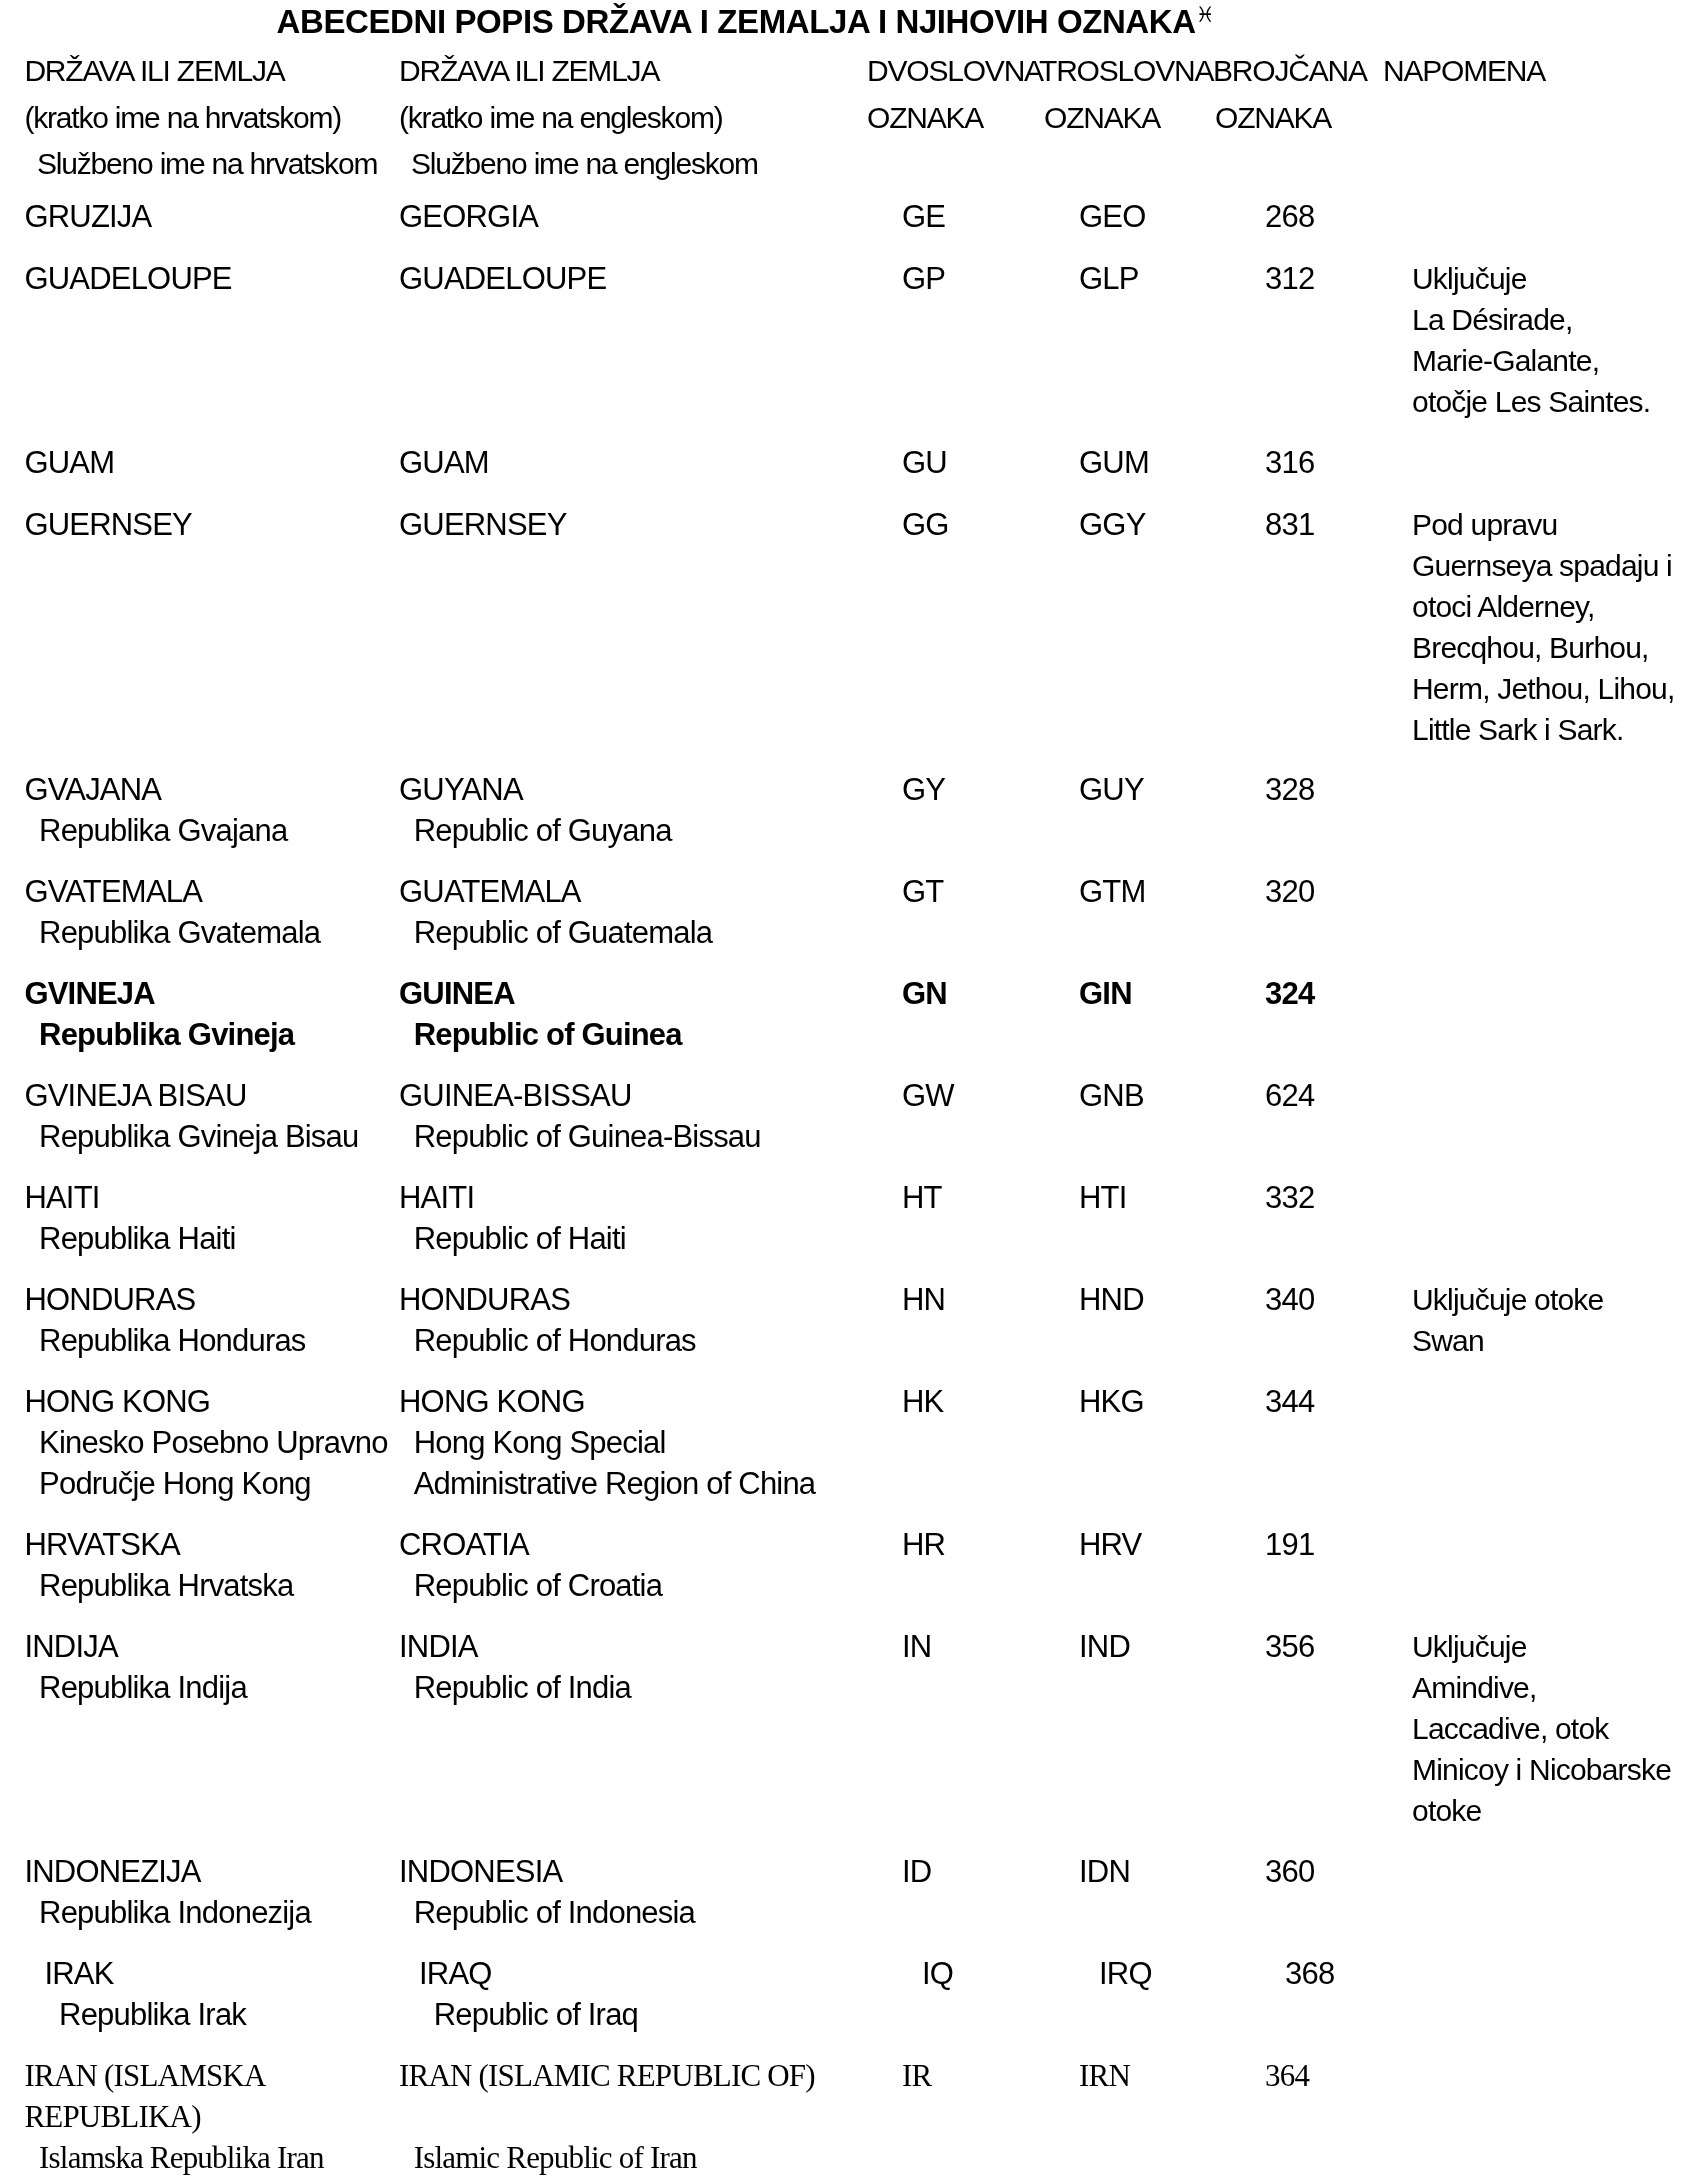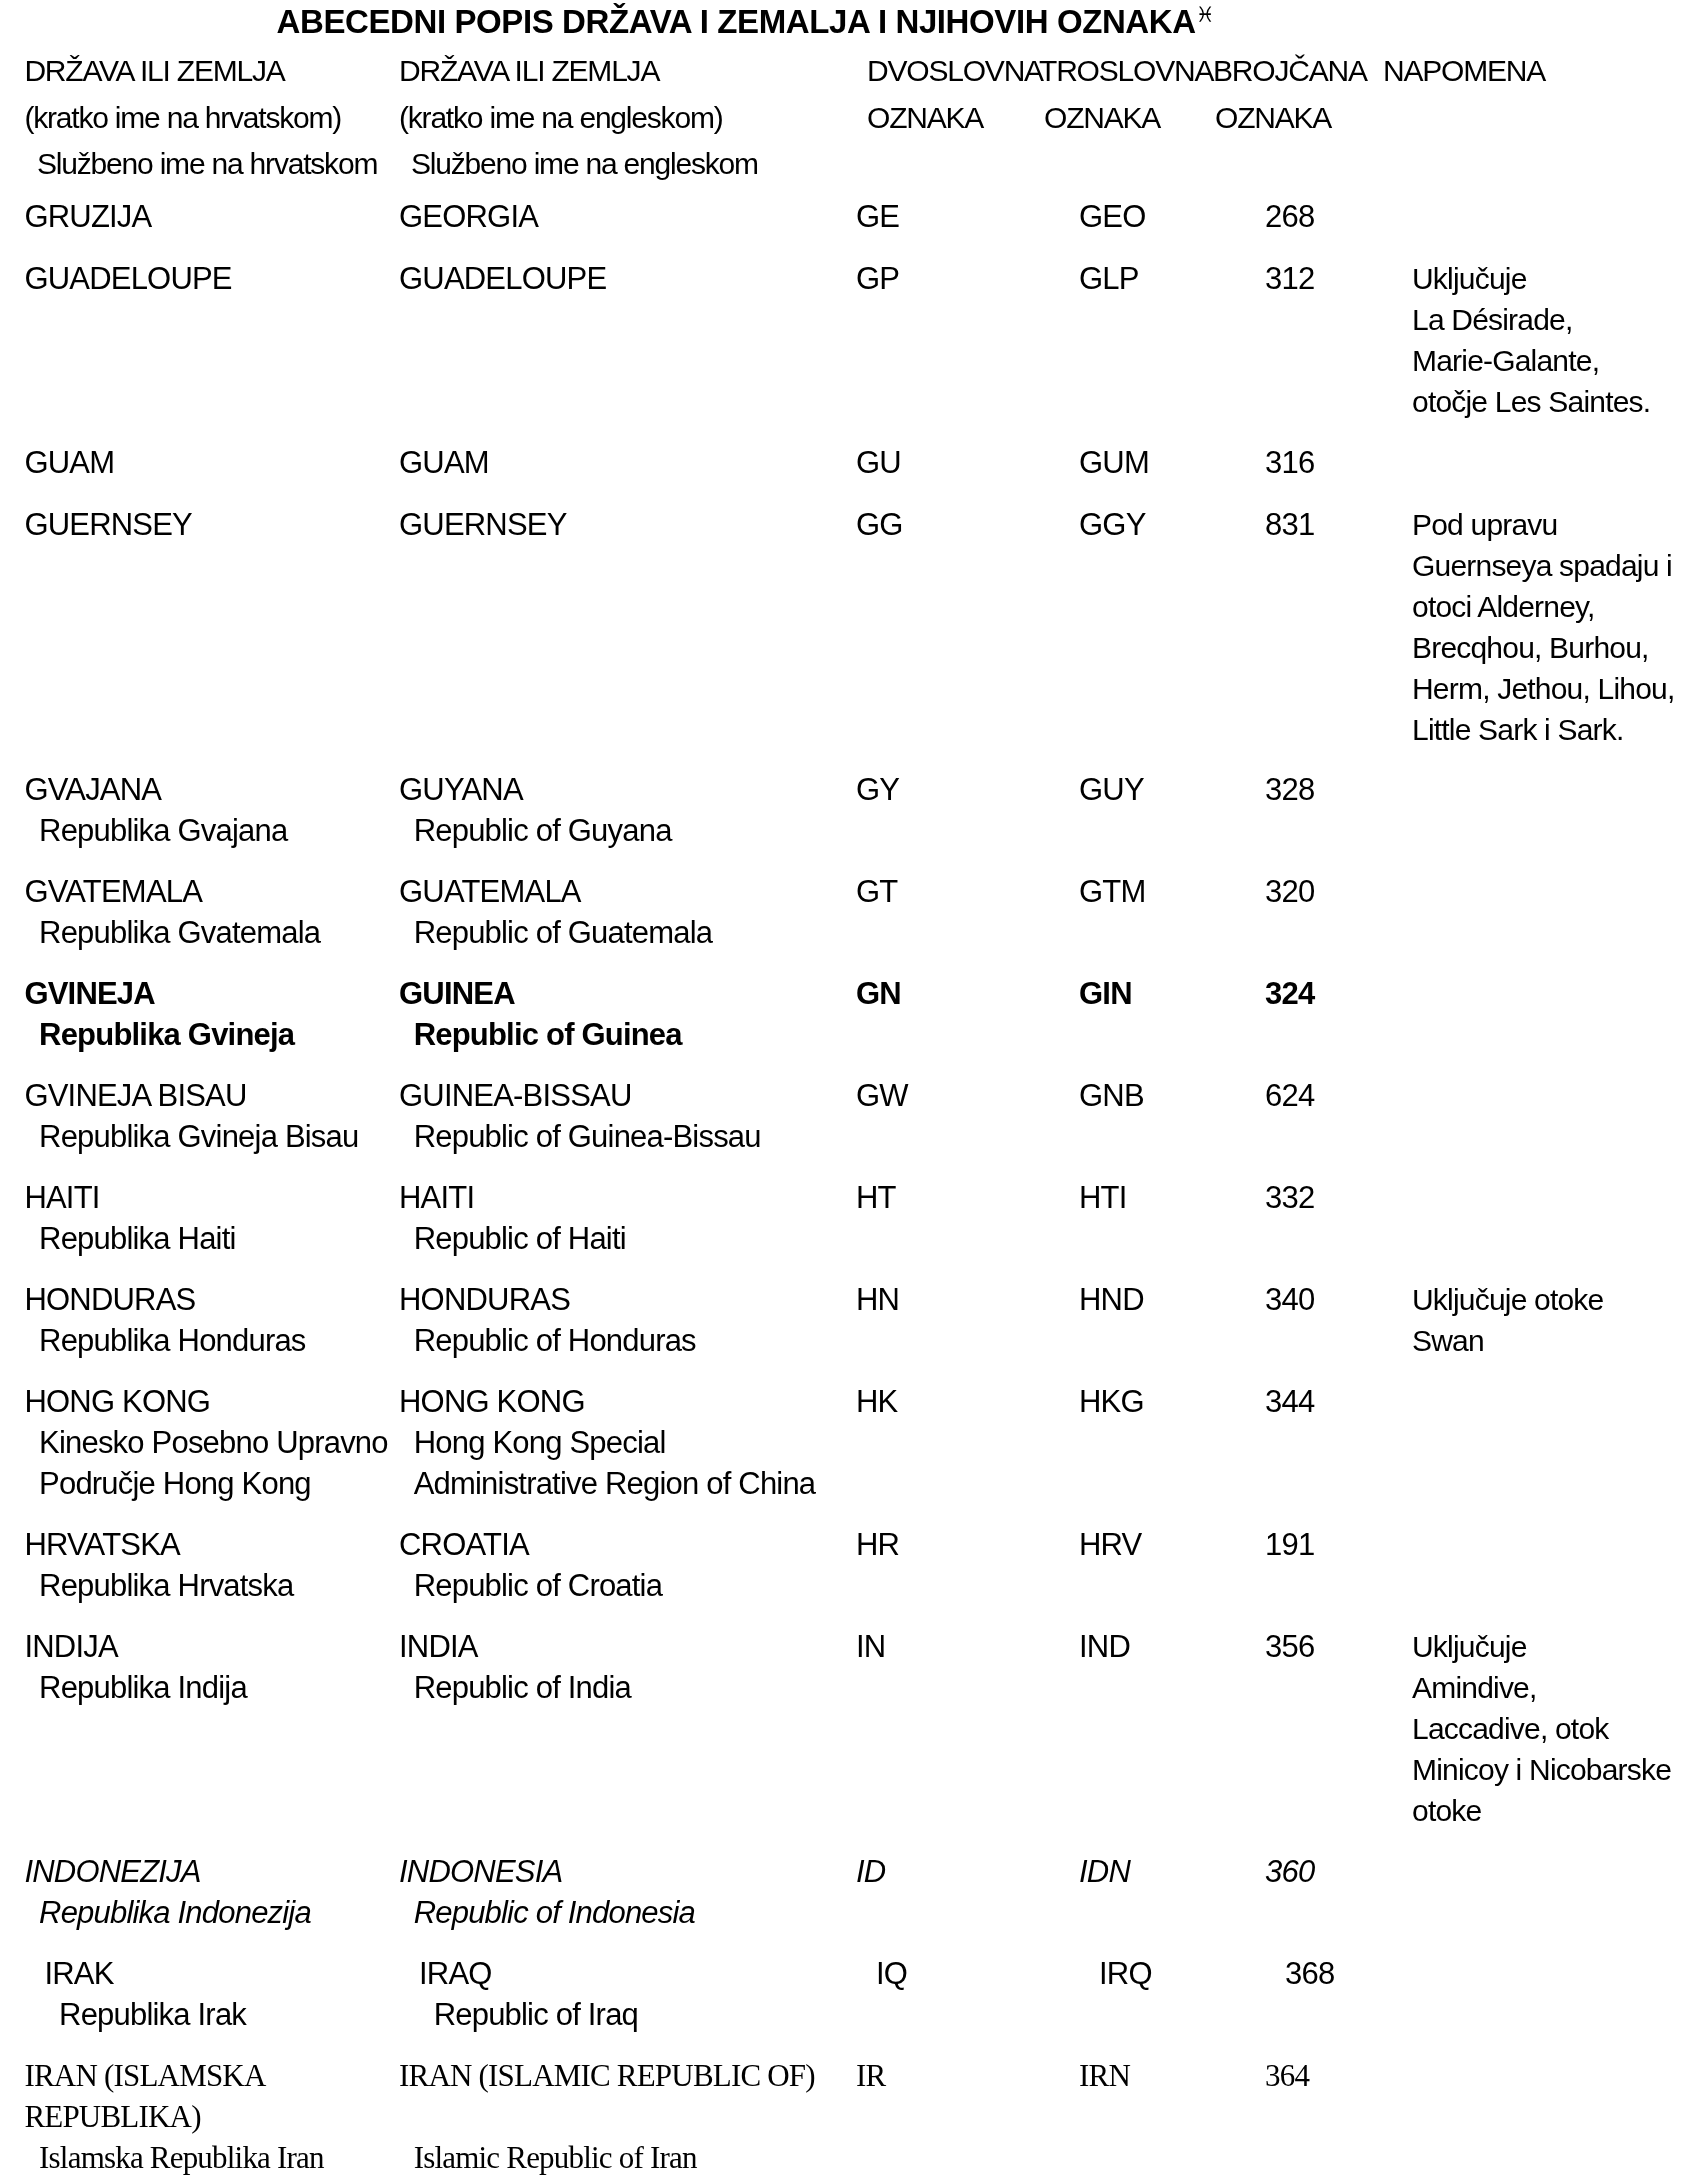--- a/index.html
+++ b/index.html
@@ -14,21 +14,21 @@
   }
   .fnmark{font-size:21px;vertical-align:11.4px;letter-spacing:0;}
   .hcell{position:absolute;font-weight:normal;font-size:30px;letter-spacing:-1.2px;white-space:pre;}
   .rows{position:absolute;top:196px;left:0;width:1681px;}
   .row{position:relative;margin-bottom:21px;}
   .col{position:absolute;top:0;}
   .line{height:41px;line-height:41px;white-space:pre;}
   .official{padding-left:14.7px;}
   .c-hr{left:24.4px;}
   .c-en{left:399px;}
-  .c-a2{left:856px;}
+  .c-a2{left:902px;}
   .c-a3{left:1079px;}
   .c-num{left:1265px;}
   .c-note{left:1412px;font-size:30px;}
 </style>
 </head>
 <body>
 
 <div class="page">
 
   <div class="title"><span>ABECEDNI POPIS DRŽAVA I ZEMALJA I NJIHOVIH OZNAKA</span><span class="fnmark">♓︎</span></div>
@@ -314,21 +314,21 @@
           <div class="line">356</div>
         </div>
         <div class="col c-note">
           <div class="line">Uključuje</div>
           <div class="line">Amindive,</div>
           <div class="line">Laccadive, otok</div>
           <div class="line">Minicoy i Nicobarske</div>
           <div class="line">otoke</div>
         </div>
       </div>
-      <div class="row" style="height: 81px; font-style: italic;">
+      <div class="row" style="height: 81px;">
         <div class="col c-hr">
           <div class="line">INDONEZIJA</div>
           <div class="line official">Republika Indonezija</div>
         </div>
         <div class="col c-en">
           <div class="line">INDONESIA</div>
           <div class="line official">Republic of Indonesia</div>
         </div>
         <div class="col c-a2">
           <div class="line">ID</div>

